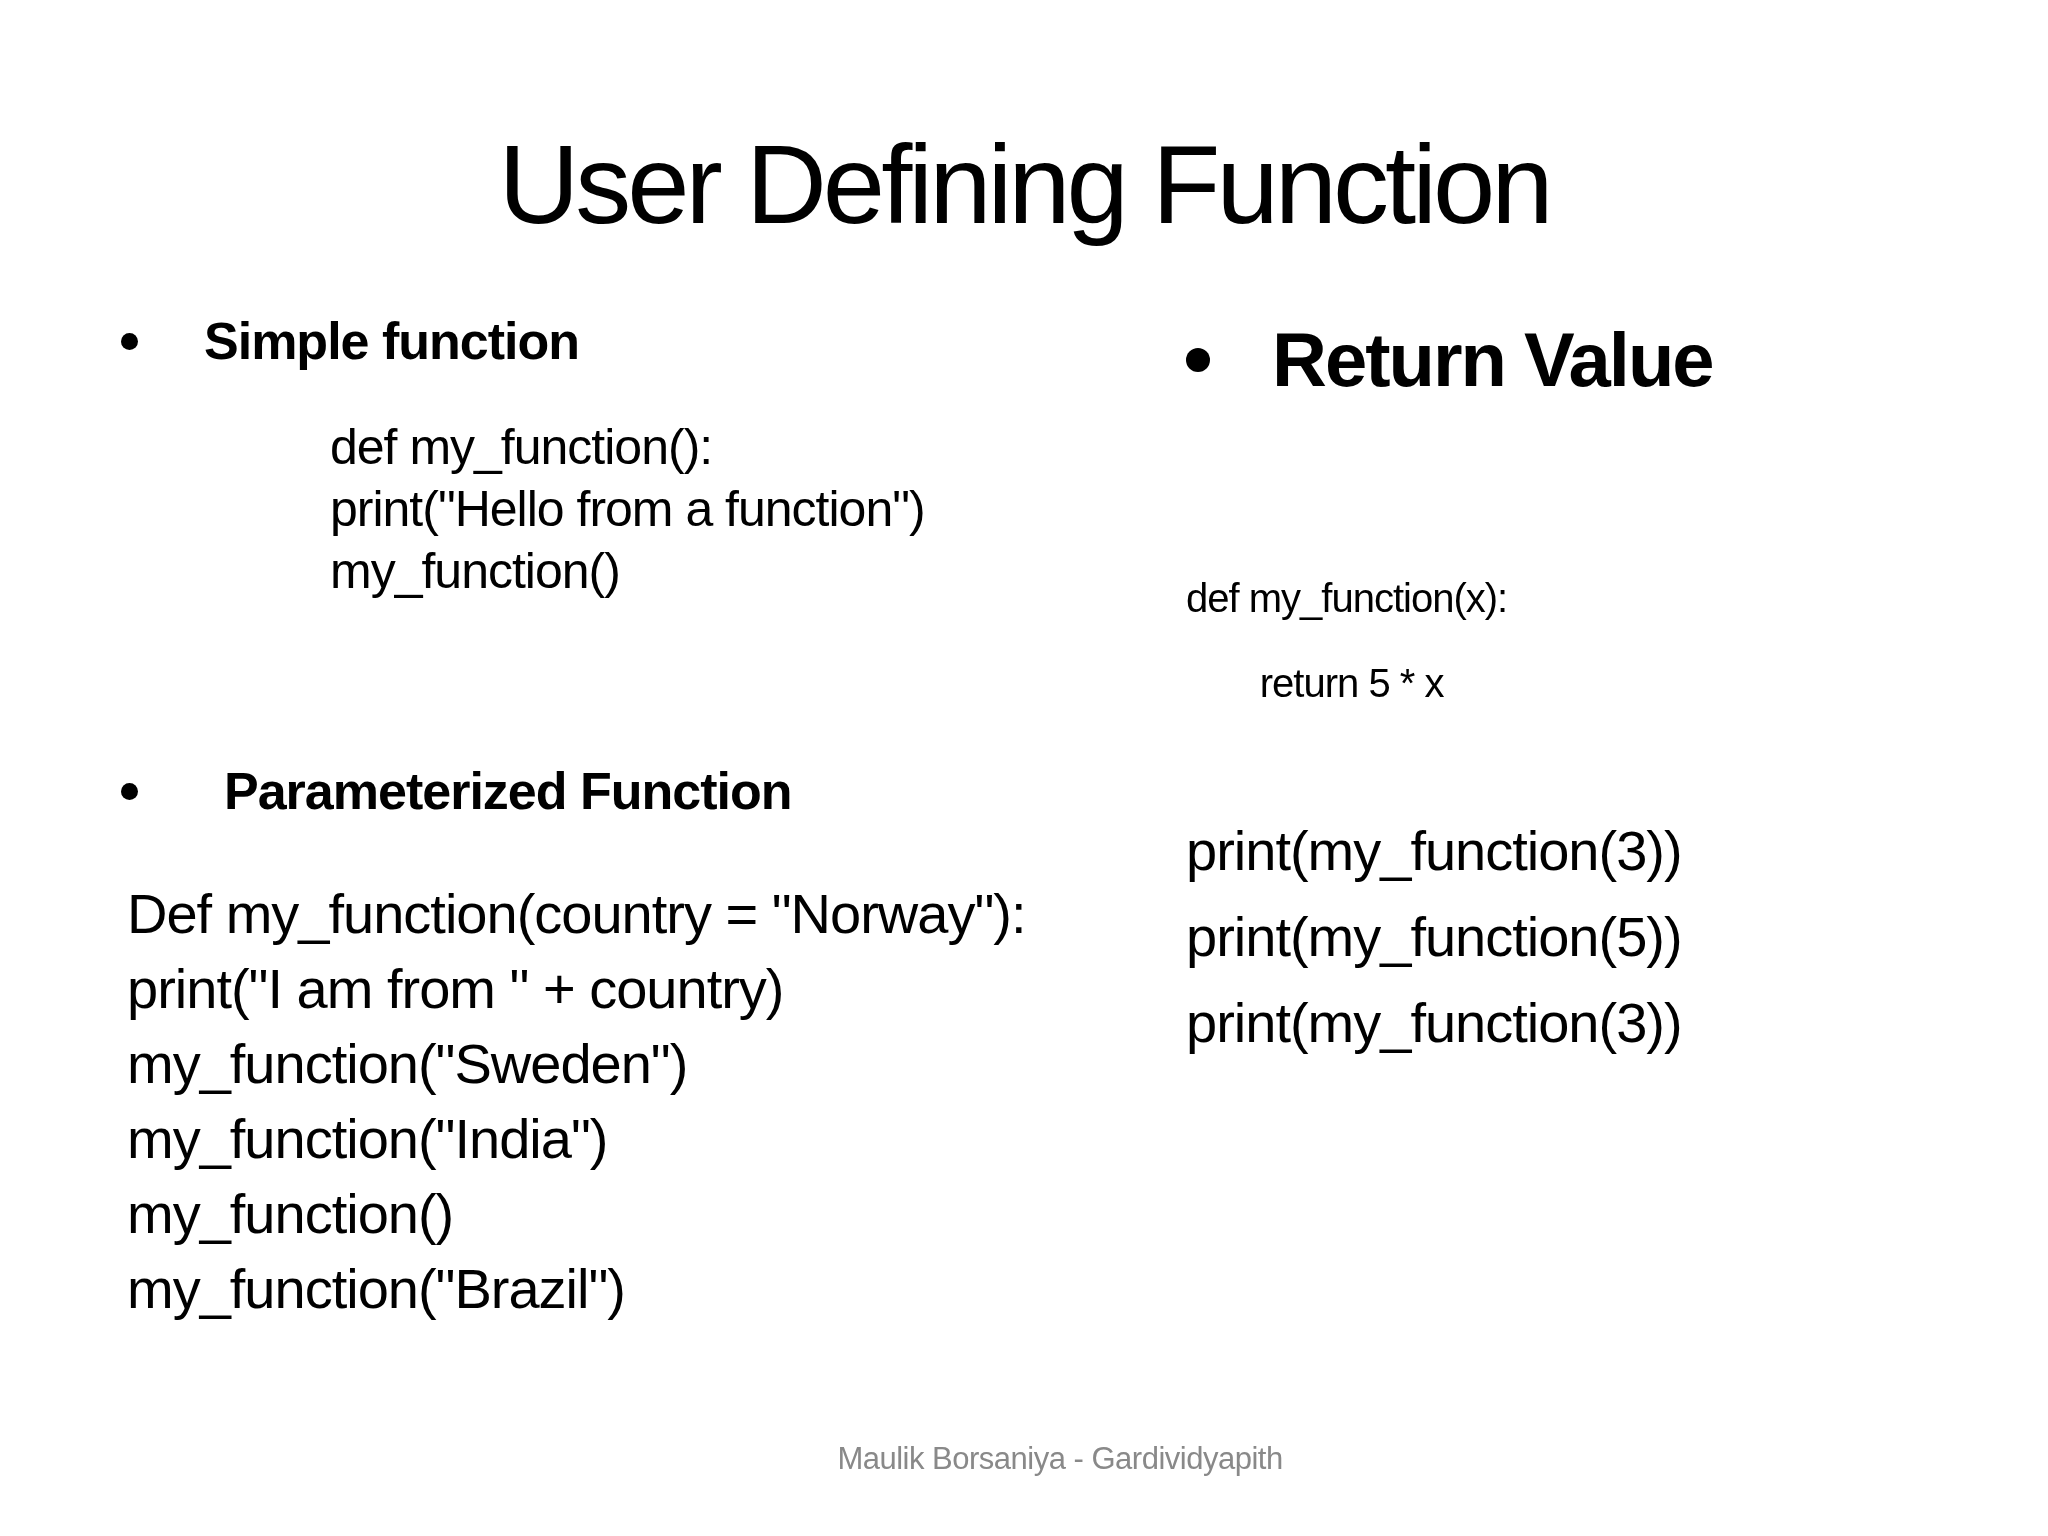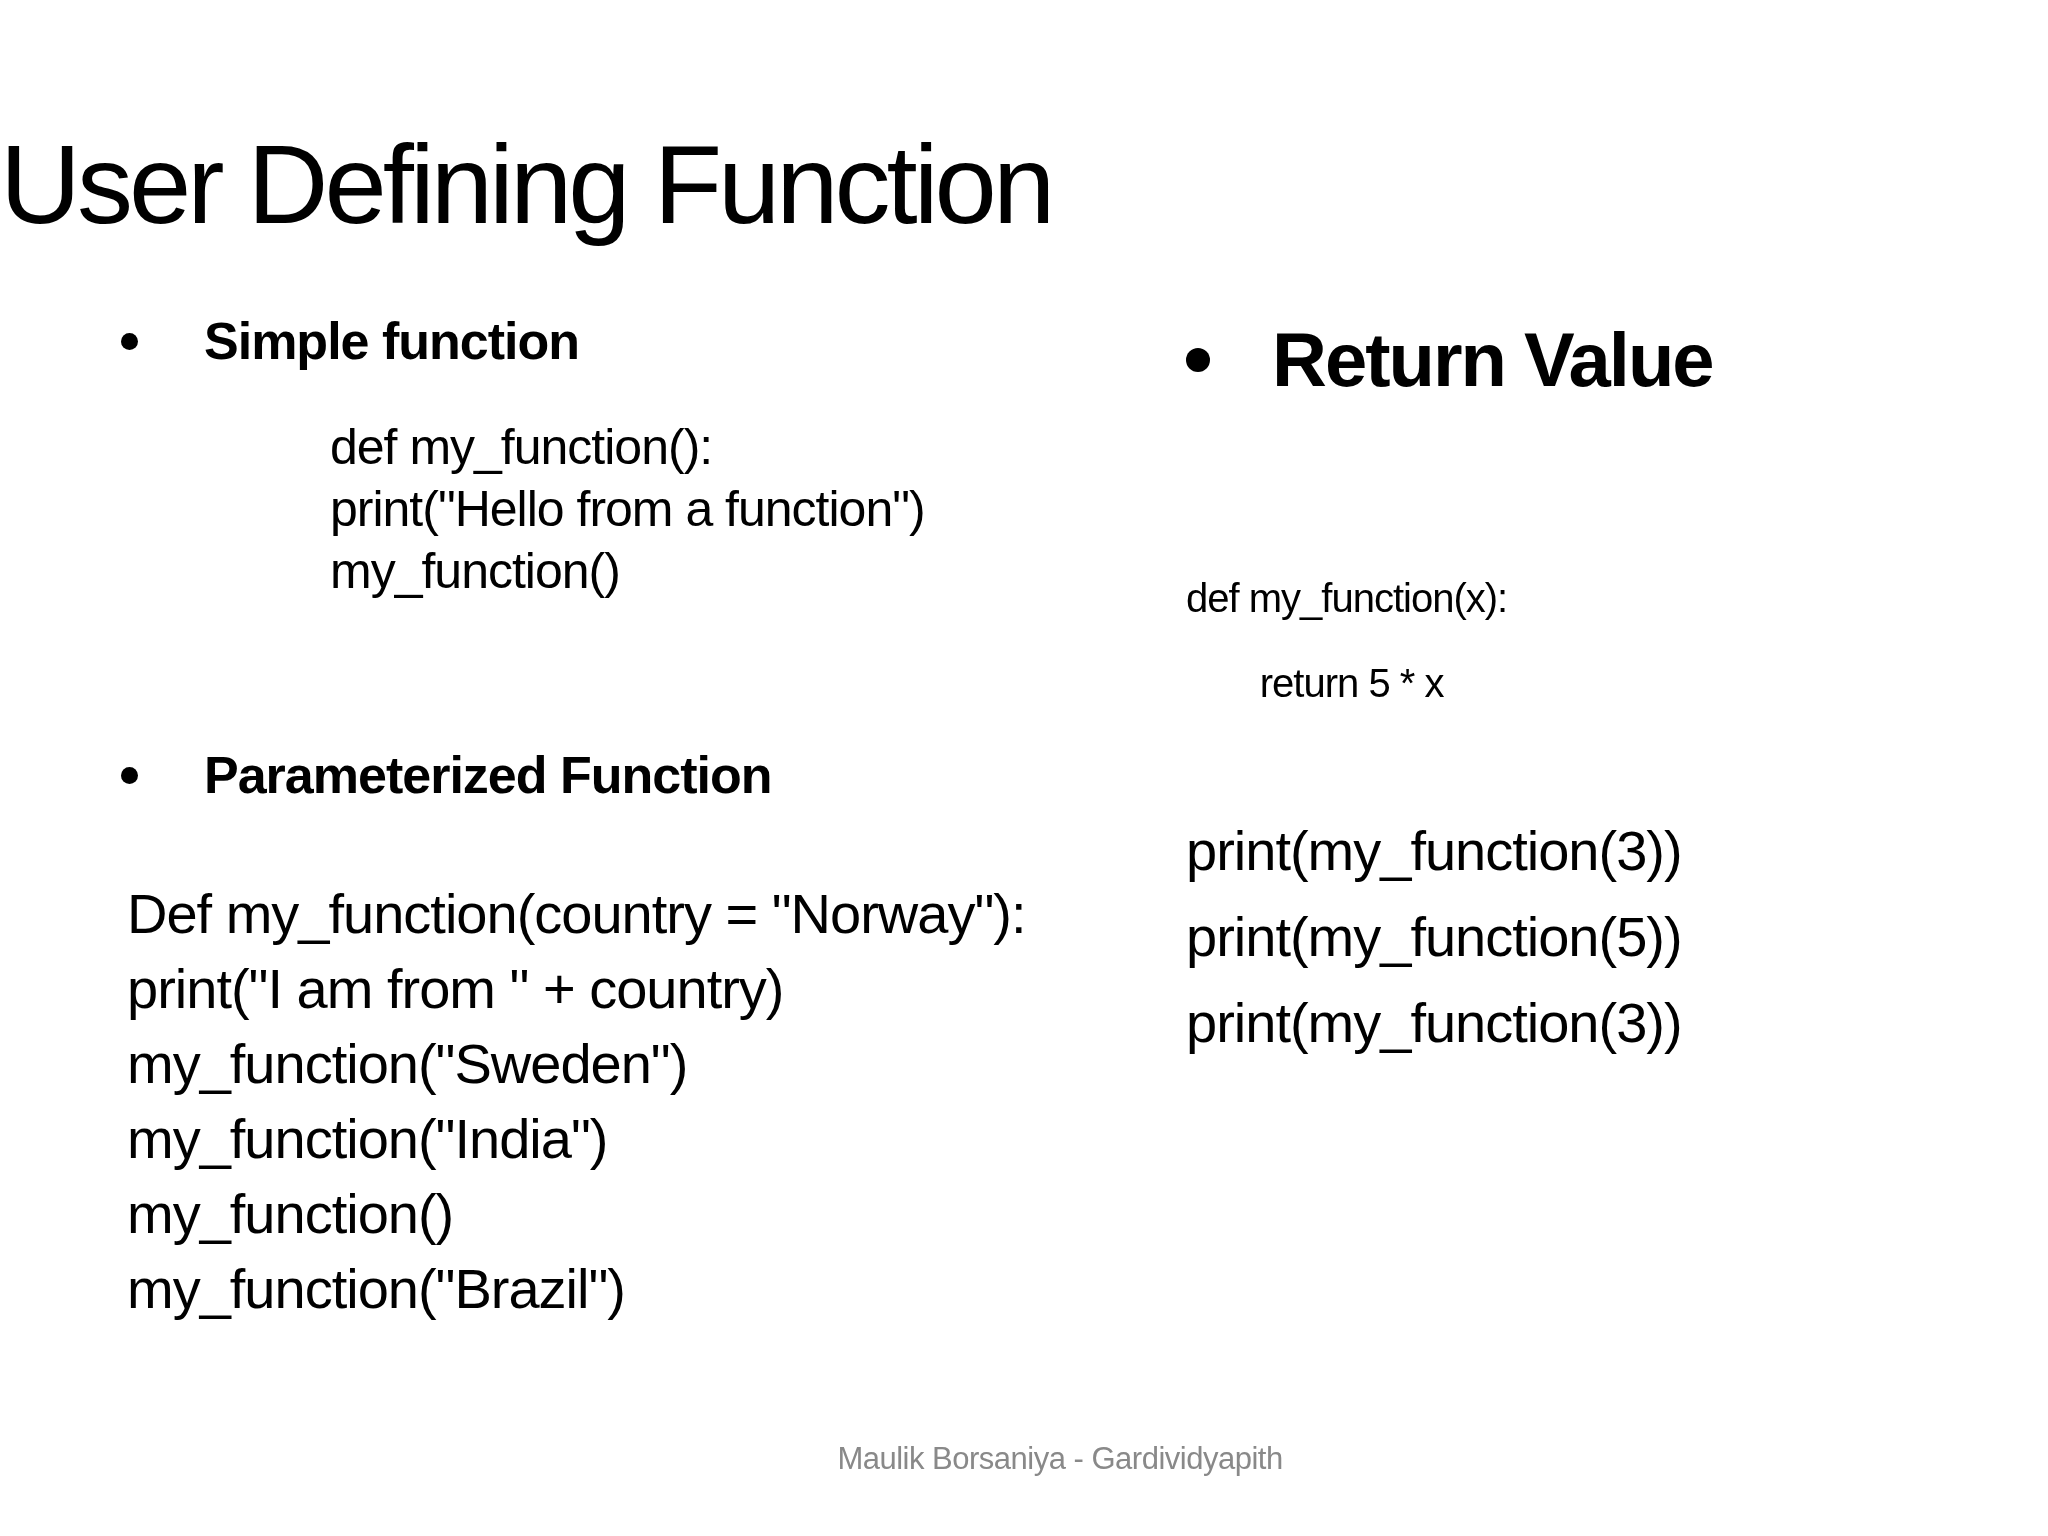--- a/index.html
+++ b/index.html
@@ -10,20 +10,21 @@
     background: #ffffff;
     color: #000000;
     font-family: "Liberation Sans", sans-serif;
     overflow: hidden;
   }
   .title {
     position: absolute;
     top: 118px;
     left: 0;
     width: 100%;
+    text-align: center;
     font-size: 112px;
     font-weight: 400;
     letter-spacing: -4px;
     line-height: 1.2;
     white-space: nowrap;
   }
   .bullet-row {
     position: absolute;
     display: flex;
     align-items: center;
@@ -34,21 +35,21 @@
     border-radius: 50%;
     flex: 0 0 auto;
   }
   .bullet-row.small { left: 121px; justify-content: space-between; }
   .bullet-row.small .dot { width: 17px; height: 17px; margin-right: 66px; }
   .bullet-row.small .label { font-size: 52px; font-weight: 700; letter-spacing: -1px; line-height: 1.2; }
   .bullet-row.big { left: 1186px; top: 314px; }
   .bullet-row.big .dot { width: 24px; height: 24px; margin-right: 56px; }
   .bullet-row.big .label { font-size: 76px; font-weight: 700; letter-spacing: -2px; line-height: 1.2; margin-left: 6px; }
   .row-simple { top: 310px; }
-  .row-param  { top: 744px; }
+  .row-param  { top: 760px; gap: 20px; }
   .code { position: absolute; }
   .code .line { white-space: pre; letter-spacing: -1px; }
   .code-simple { left: 330px; top: 380px; font-size: 50px; margin-top: 36px; }
   .code-simple .line { line-height: 62px; }
   .code-param { left: 127px; top: 876px; font-size: 56px; }
   .code-param .line { line-height: 75px; }
   .code-return-def { left: 1186px; top: 556px; font-size: 40px; text-align: center; }
   .code-return-def .line { line-height: 85px; }
   .code-return-calls { left: 1186px; top: 808px; font-size: 56px; }
   .code-return-calls .line { line-height: 86px; }

